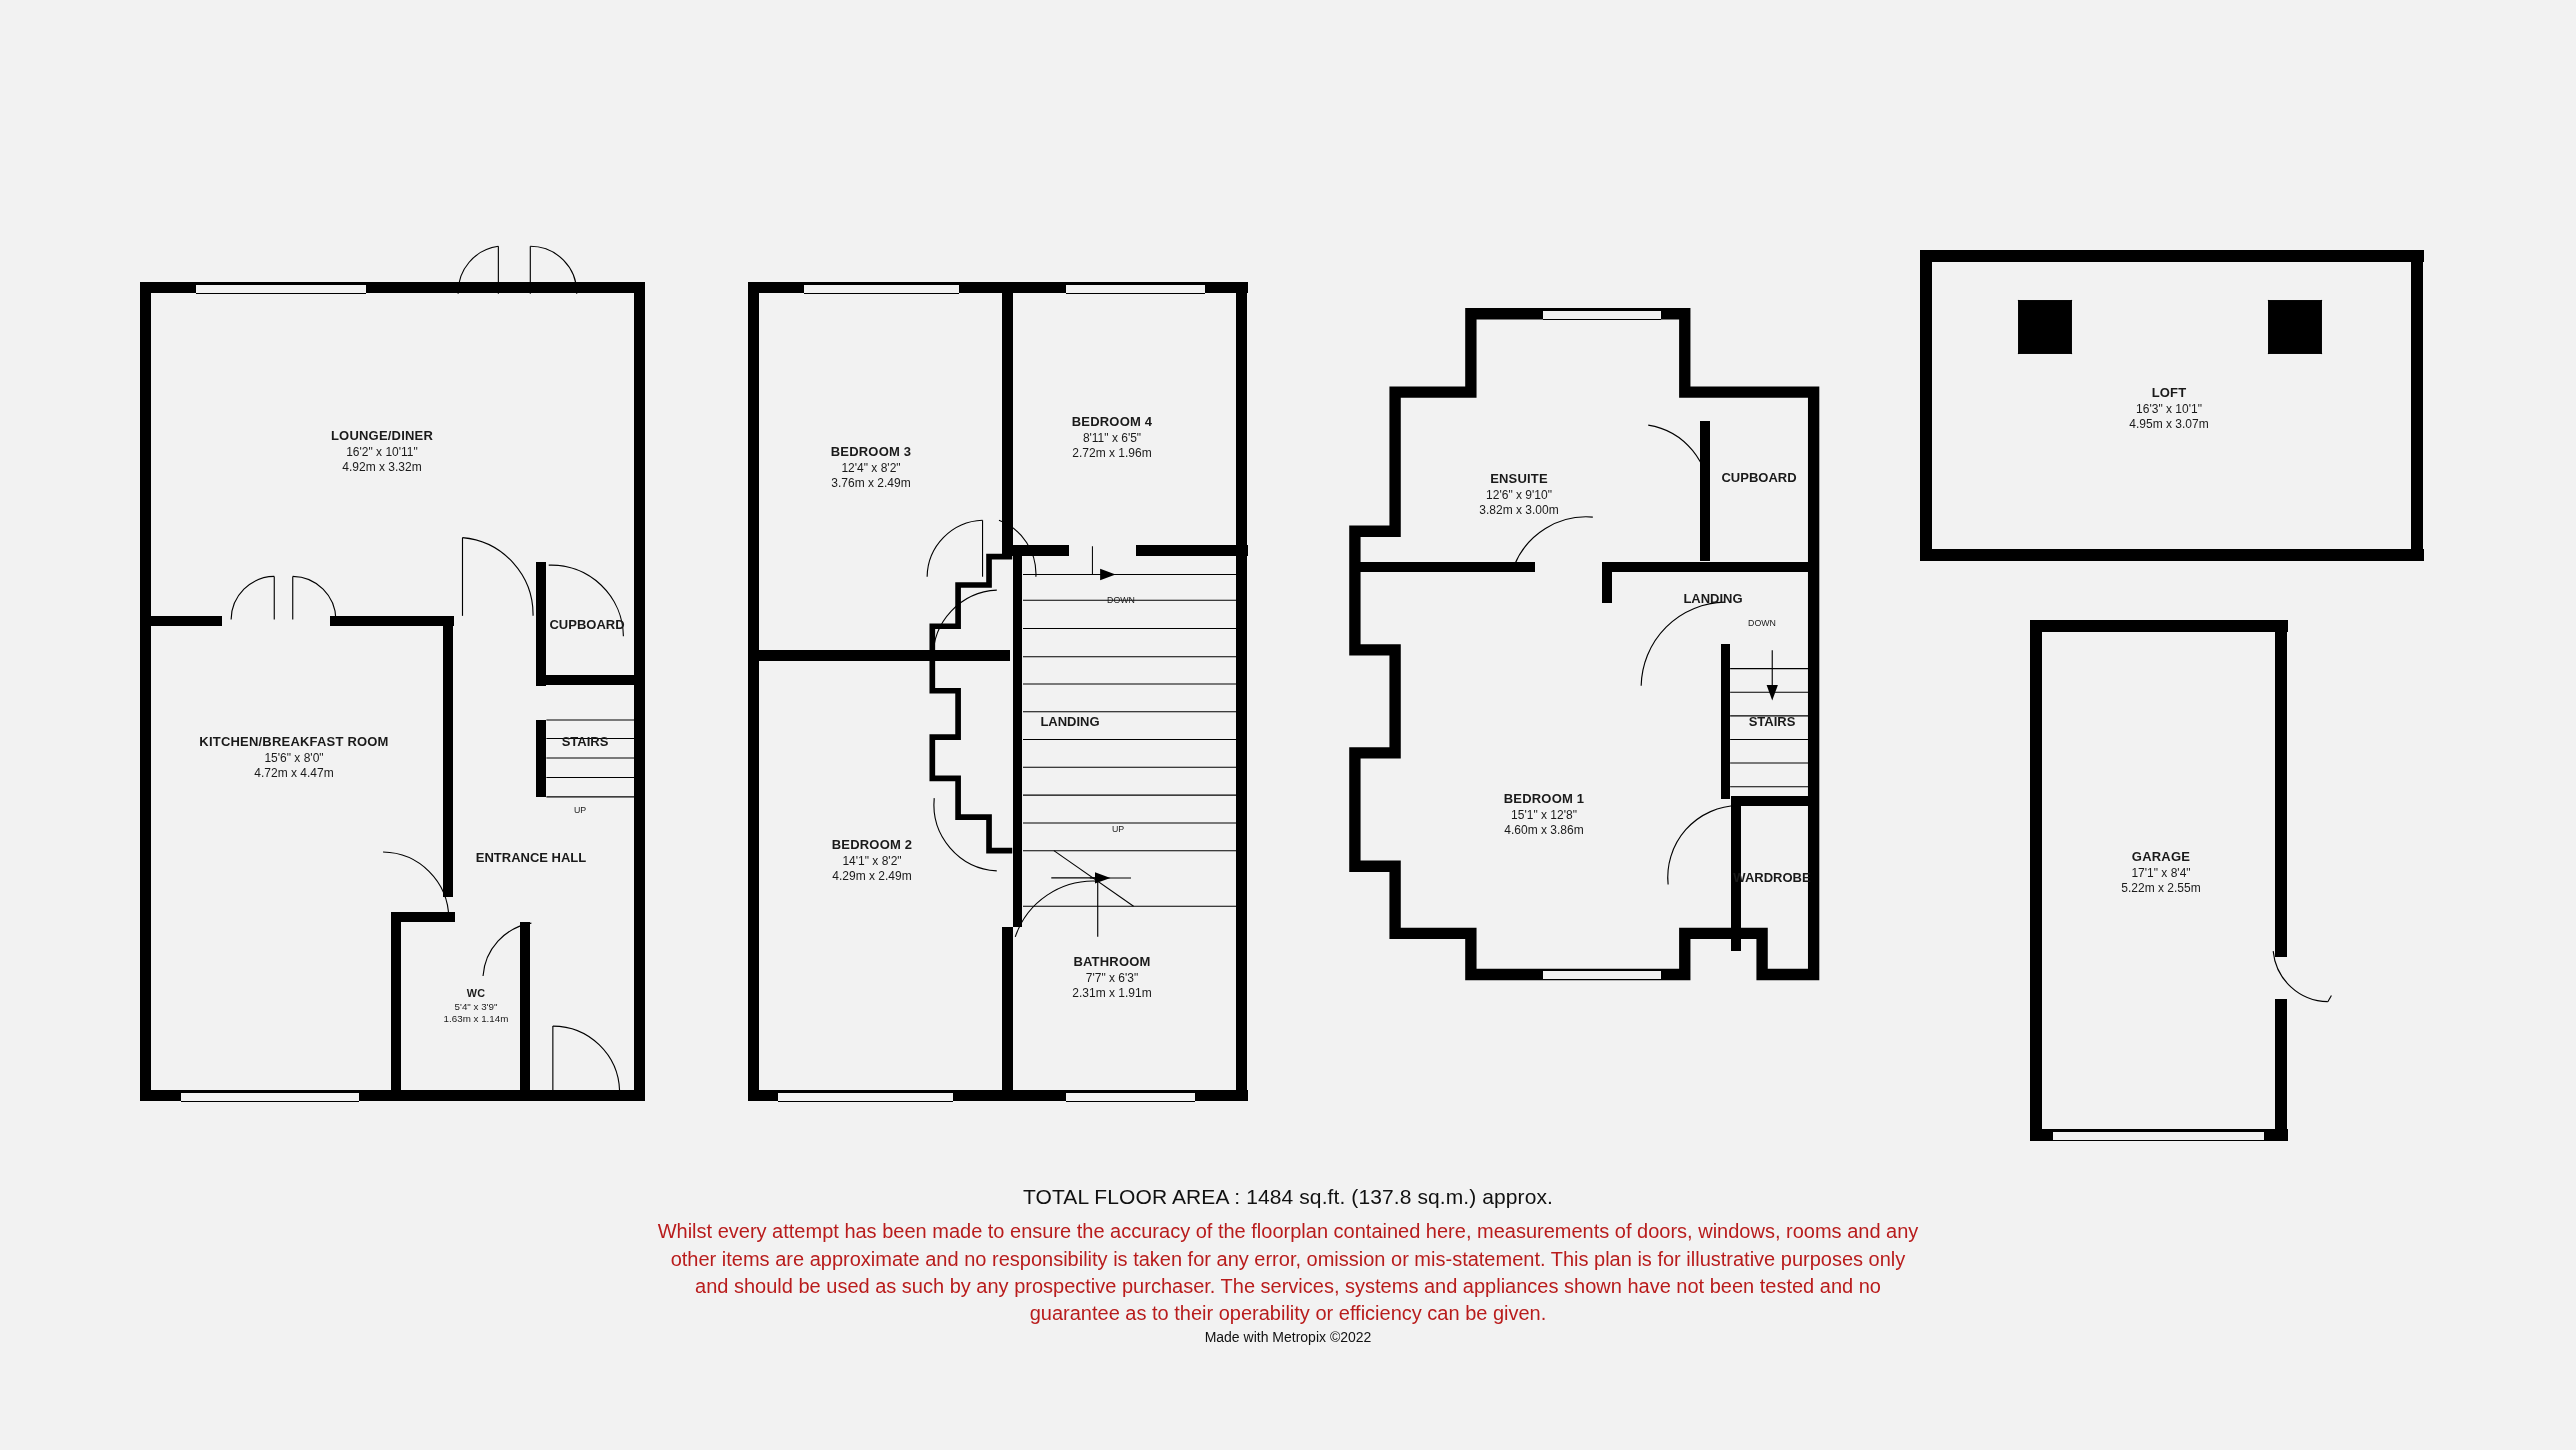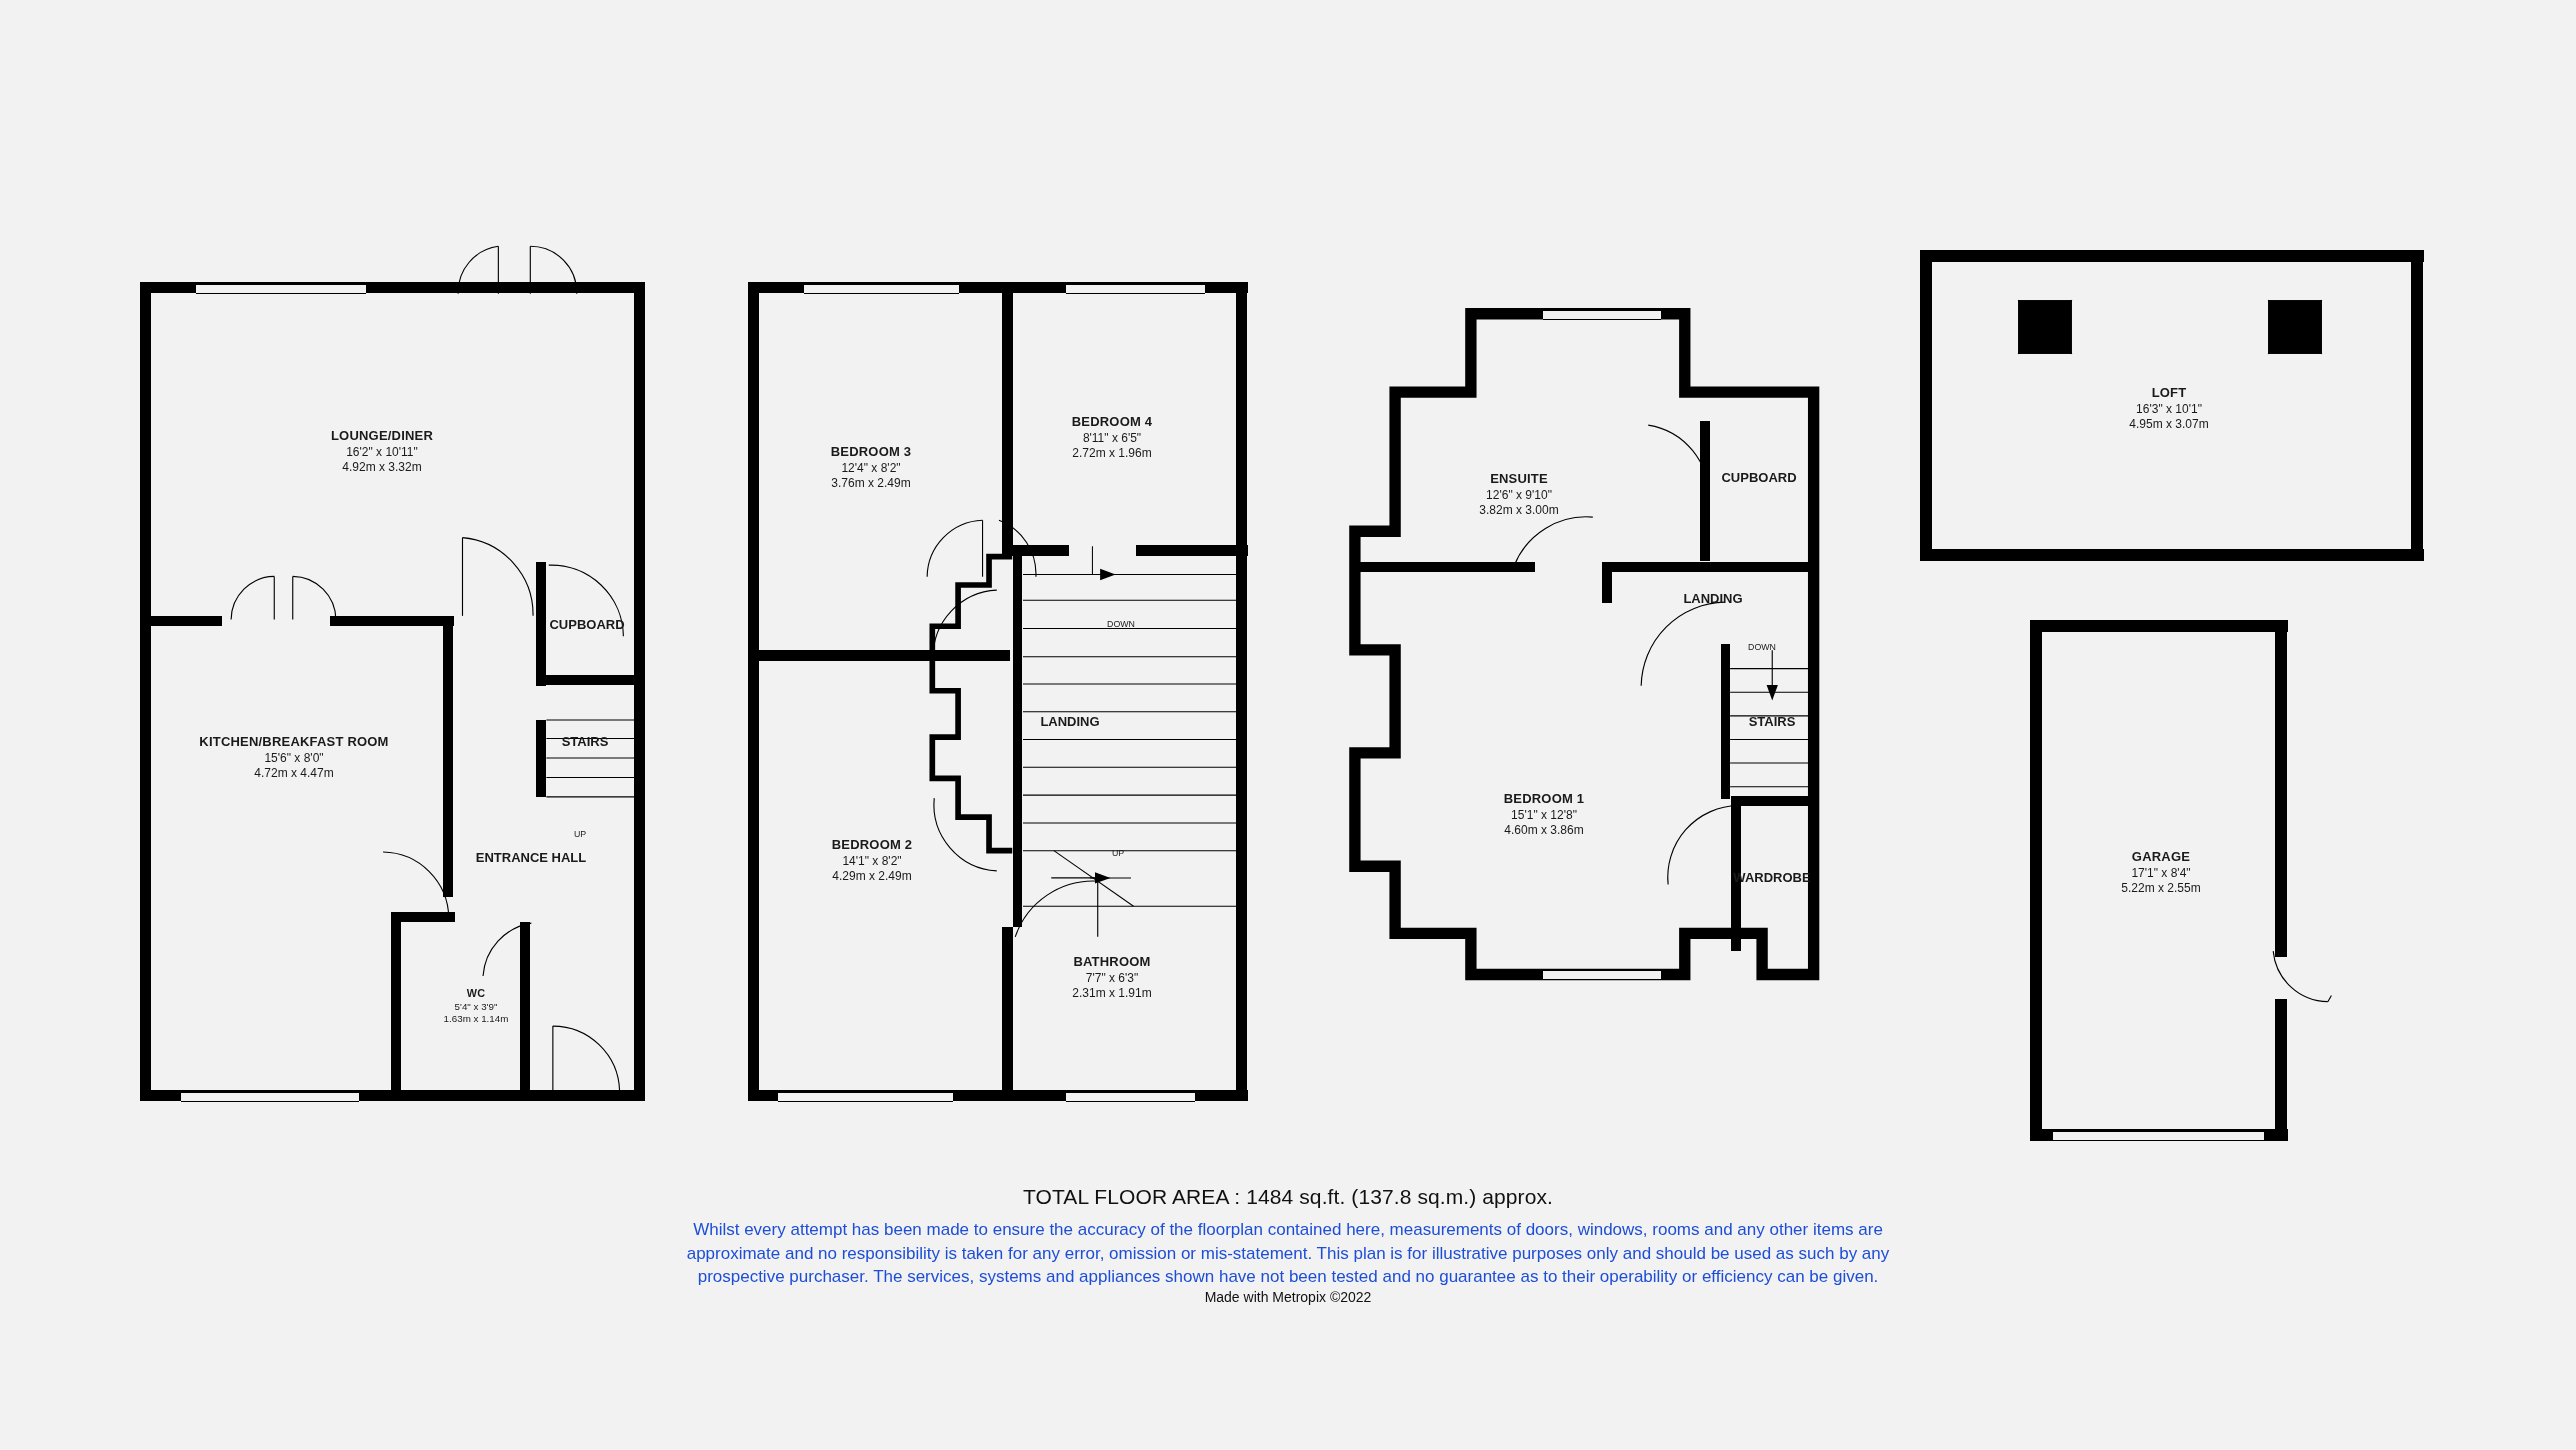--- a/index.html
+++ b/index.html
@@ -49,21 +49,20 @@
   .label.plainsm {
     font-size: 13px;
     font-weight: bold;
   }
   .tiny {
     position: absolute;
     font-size: 8.8px;
     text-align: center;
     transform: translateX(-50%);
     white-space: nowrap;
-    margin-top: 24px;
   }
   
   .window-h {
     position: absolute;
     background: #f2f2f2;
     border-top: 1.5px solid #000;
     border-bottom: 1.5px solid #000;
   }
   
   .svgl {
@@ -83,23 +82,23 @@
     left: 0;
     width: 2576px;
     text-align: center;
   }
   .total-area {
     font-size: 21px;
     color: #111;
     letter-spacing: 0.1px;
   }
   .disclaimer {
-    font-size: 17px;
+    font-size: 20px;
     line-height: 1.37;
-    color: #1d4ed8;
+    color: #b91c1c;
     width: 1262px;
     margin: 9.3px auto 0 auto;
   }
   .madeby {
     font-size: 14px;
     color: #111;
     margin-top: 1px;
   }
 </style>
 </head>

